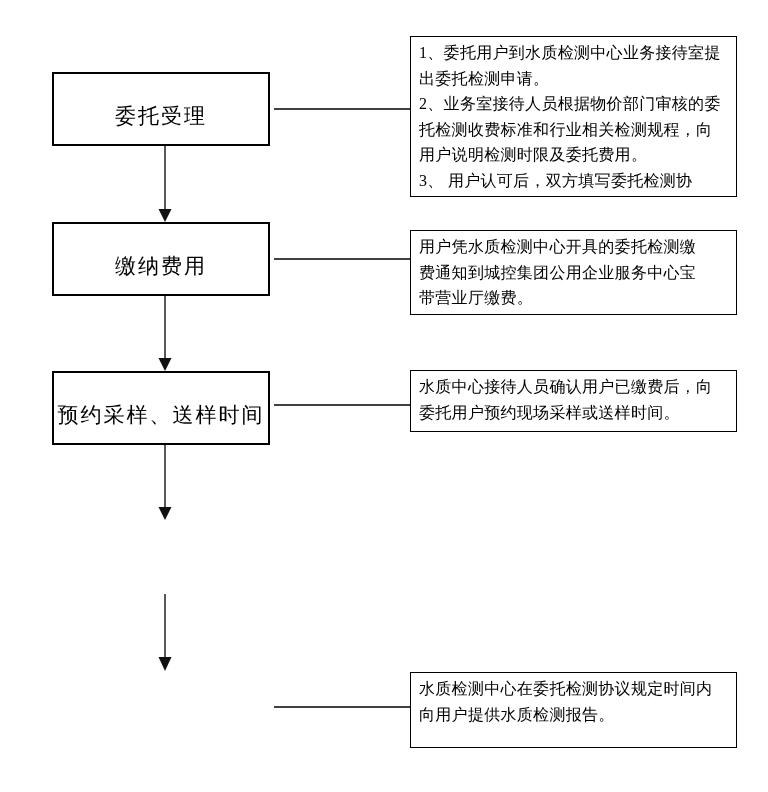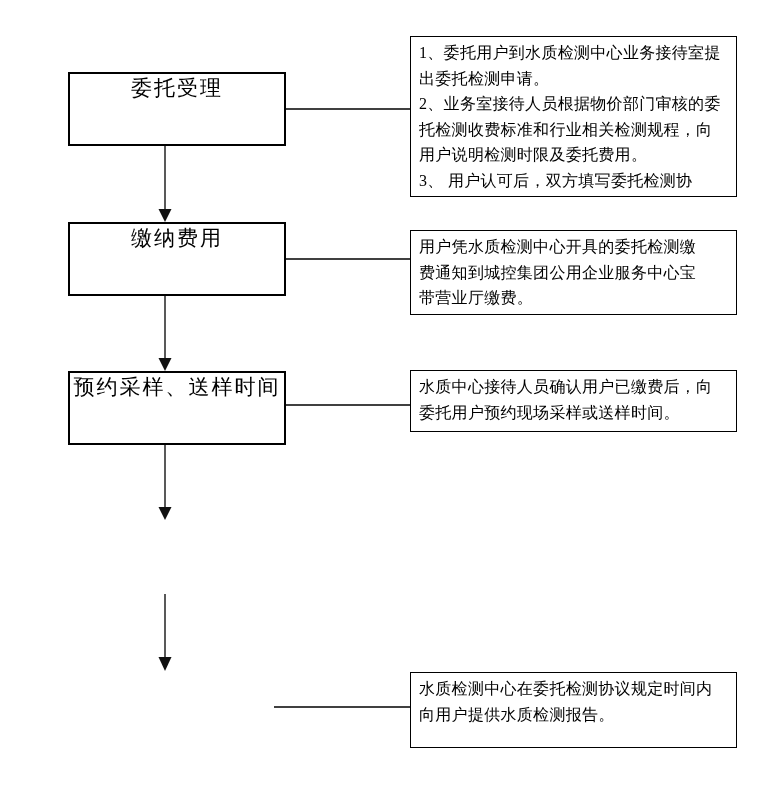--- a/index.html
+++ b/index.html
@@ -13,28 +13,28 @@
     overflow: hidden;
   }
   svg.lines {
     position: absolute;
     left: 0;
     top: 0;
     pointer-events: none;
   }
   .step {
     position: absolute;
-    left: 68px;
+    left: 52px;
     width: 218px;
     height: 74px;
     box-sizing: border-box;
     border: 2px solid #000000;
     background: #ffffff;
     display: flex;
-    align-items: flex-start;
+    align-items: flex-end;
     justify-content: center;
     padding-bottom: 14px;
   }
   .step .step-label {
     font-size: 21px;
     letter-spacing: 2px;
     white-space: nowrap;
   }
   .note {
     position: absolute;

